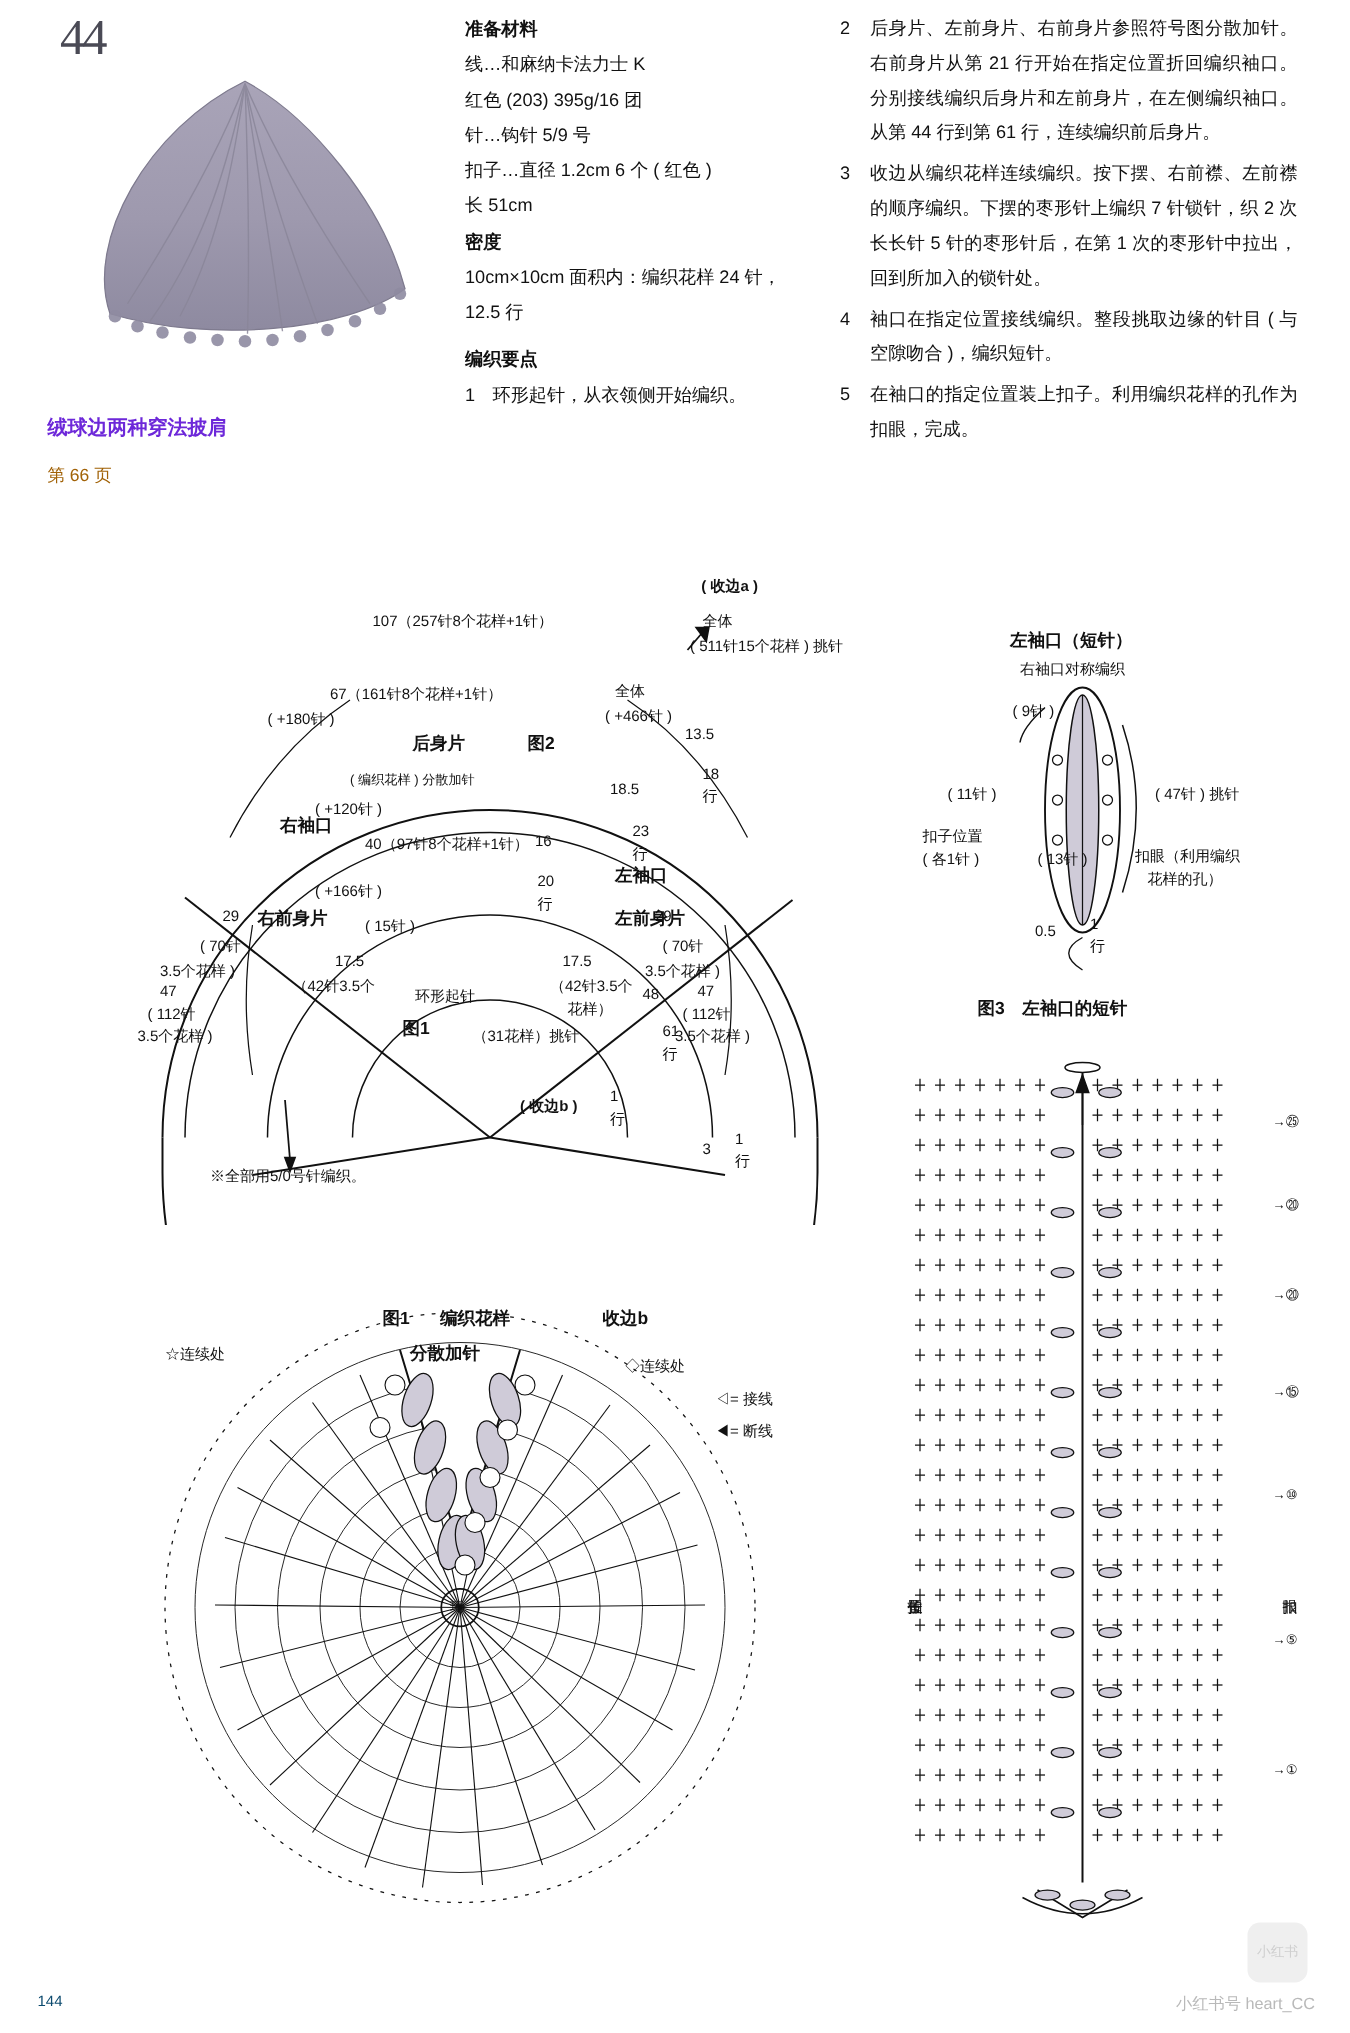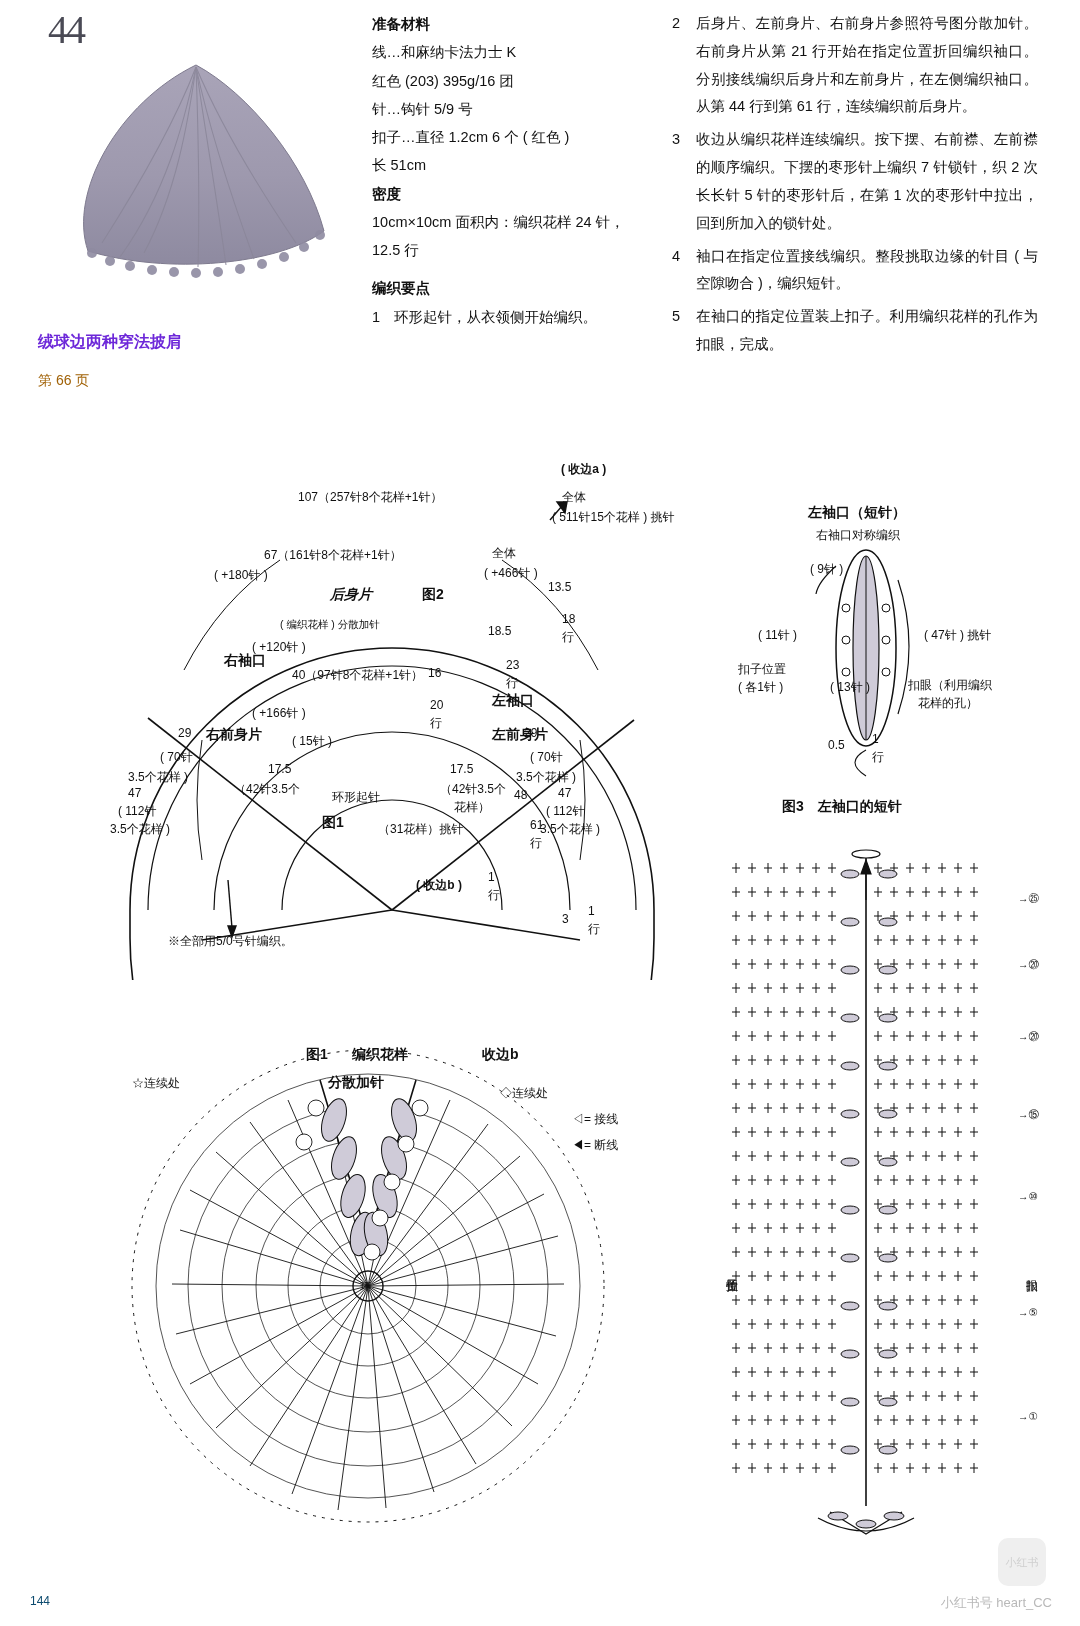--- a/index.html
+++ b/index.html
@@ -289,21 +289,21 @@
     <div class="lbl" style="left:452px; top:50px;">全体</div>
     <div class="lbl" style="left:442px; top:70px;">( 511针15个花样 ) 挑针</div>
     <div class="lbl" style="left:188px; top:50px;">107（257针8个花样+1针）</div>
     <div class="lbl" style="left:154px; top:108px;">67（161针8个花样+1针）</div>
     <div class="lbl" style="left:382px; top:106px;">全体</div>
     <div class="lbl" style="left:374px; top:126px;">( +466针 )</div>
     <div class="lbl" style="left:104px; top:128px;">( +180针 )</div>
     <div class="lbl" style="left:142px; top:200px;">( +120针 )</div>
     <div class="lbl" style="left:142px; top:266px;">( +166针 )</div>
     <div class="lbl" style="left:182px; top:294px;">( 15针 )</div>
-    <div class="lbl big" style="left:220px; top:146px;font-style:italic;">后身片</div>
+    <div class="lbl big" style="left:220px; top:146px;">后身片</div>
     <div class="lbl sm" style="left:170px; top:178px;">( 编织花样 ) 分散加针</div>
     <div class="lbl big" style="left:312px; top:146px;">图2</div>
     <div class="lbl" style="left:182px; top:228px;">40（97针8个花样+1针）</div>
     <div class="lbl big" style="left:114px; top:212px; line-height:1.15;">右袖口</div>
     <div class="lbl big" style="left:382px; top:252px; line-height:1.15;">左袖口</div>
     <div class="lbl big" style="left:382px; top:286px;">左前身片</div>
     <div class="lbl big" style="left:96px; top:286px;">右前身片</div>
     <div class="lbl big" style="left:212px; top:374px;">图1</div>
     <div class="lbl" style="left:222px; top:350px;">环形起针</div>
     <div class="lbl" style="left:268px; top:382px;">（31花样）挑针</div>

